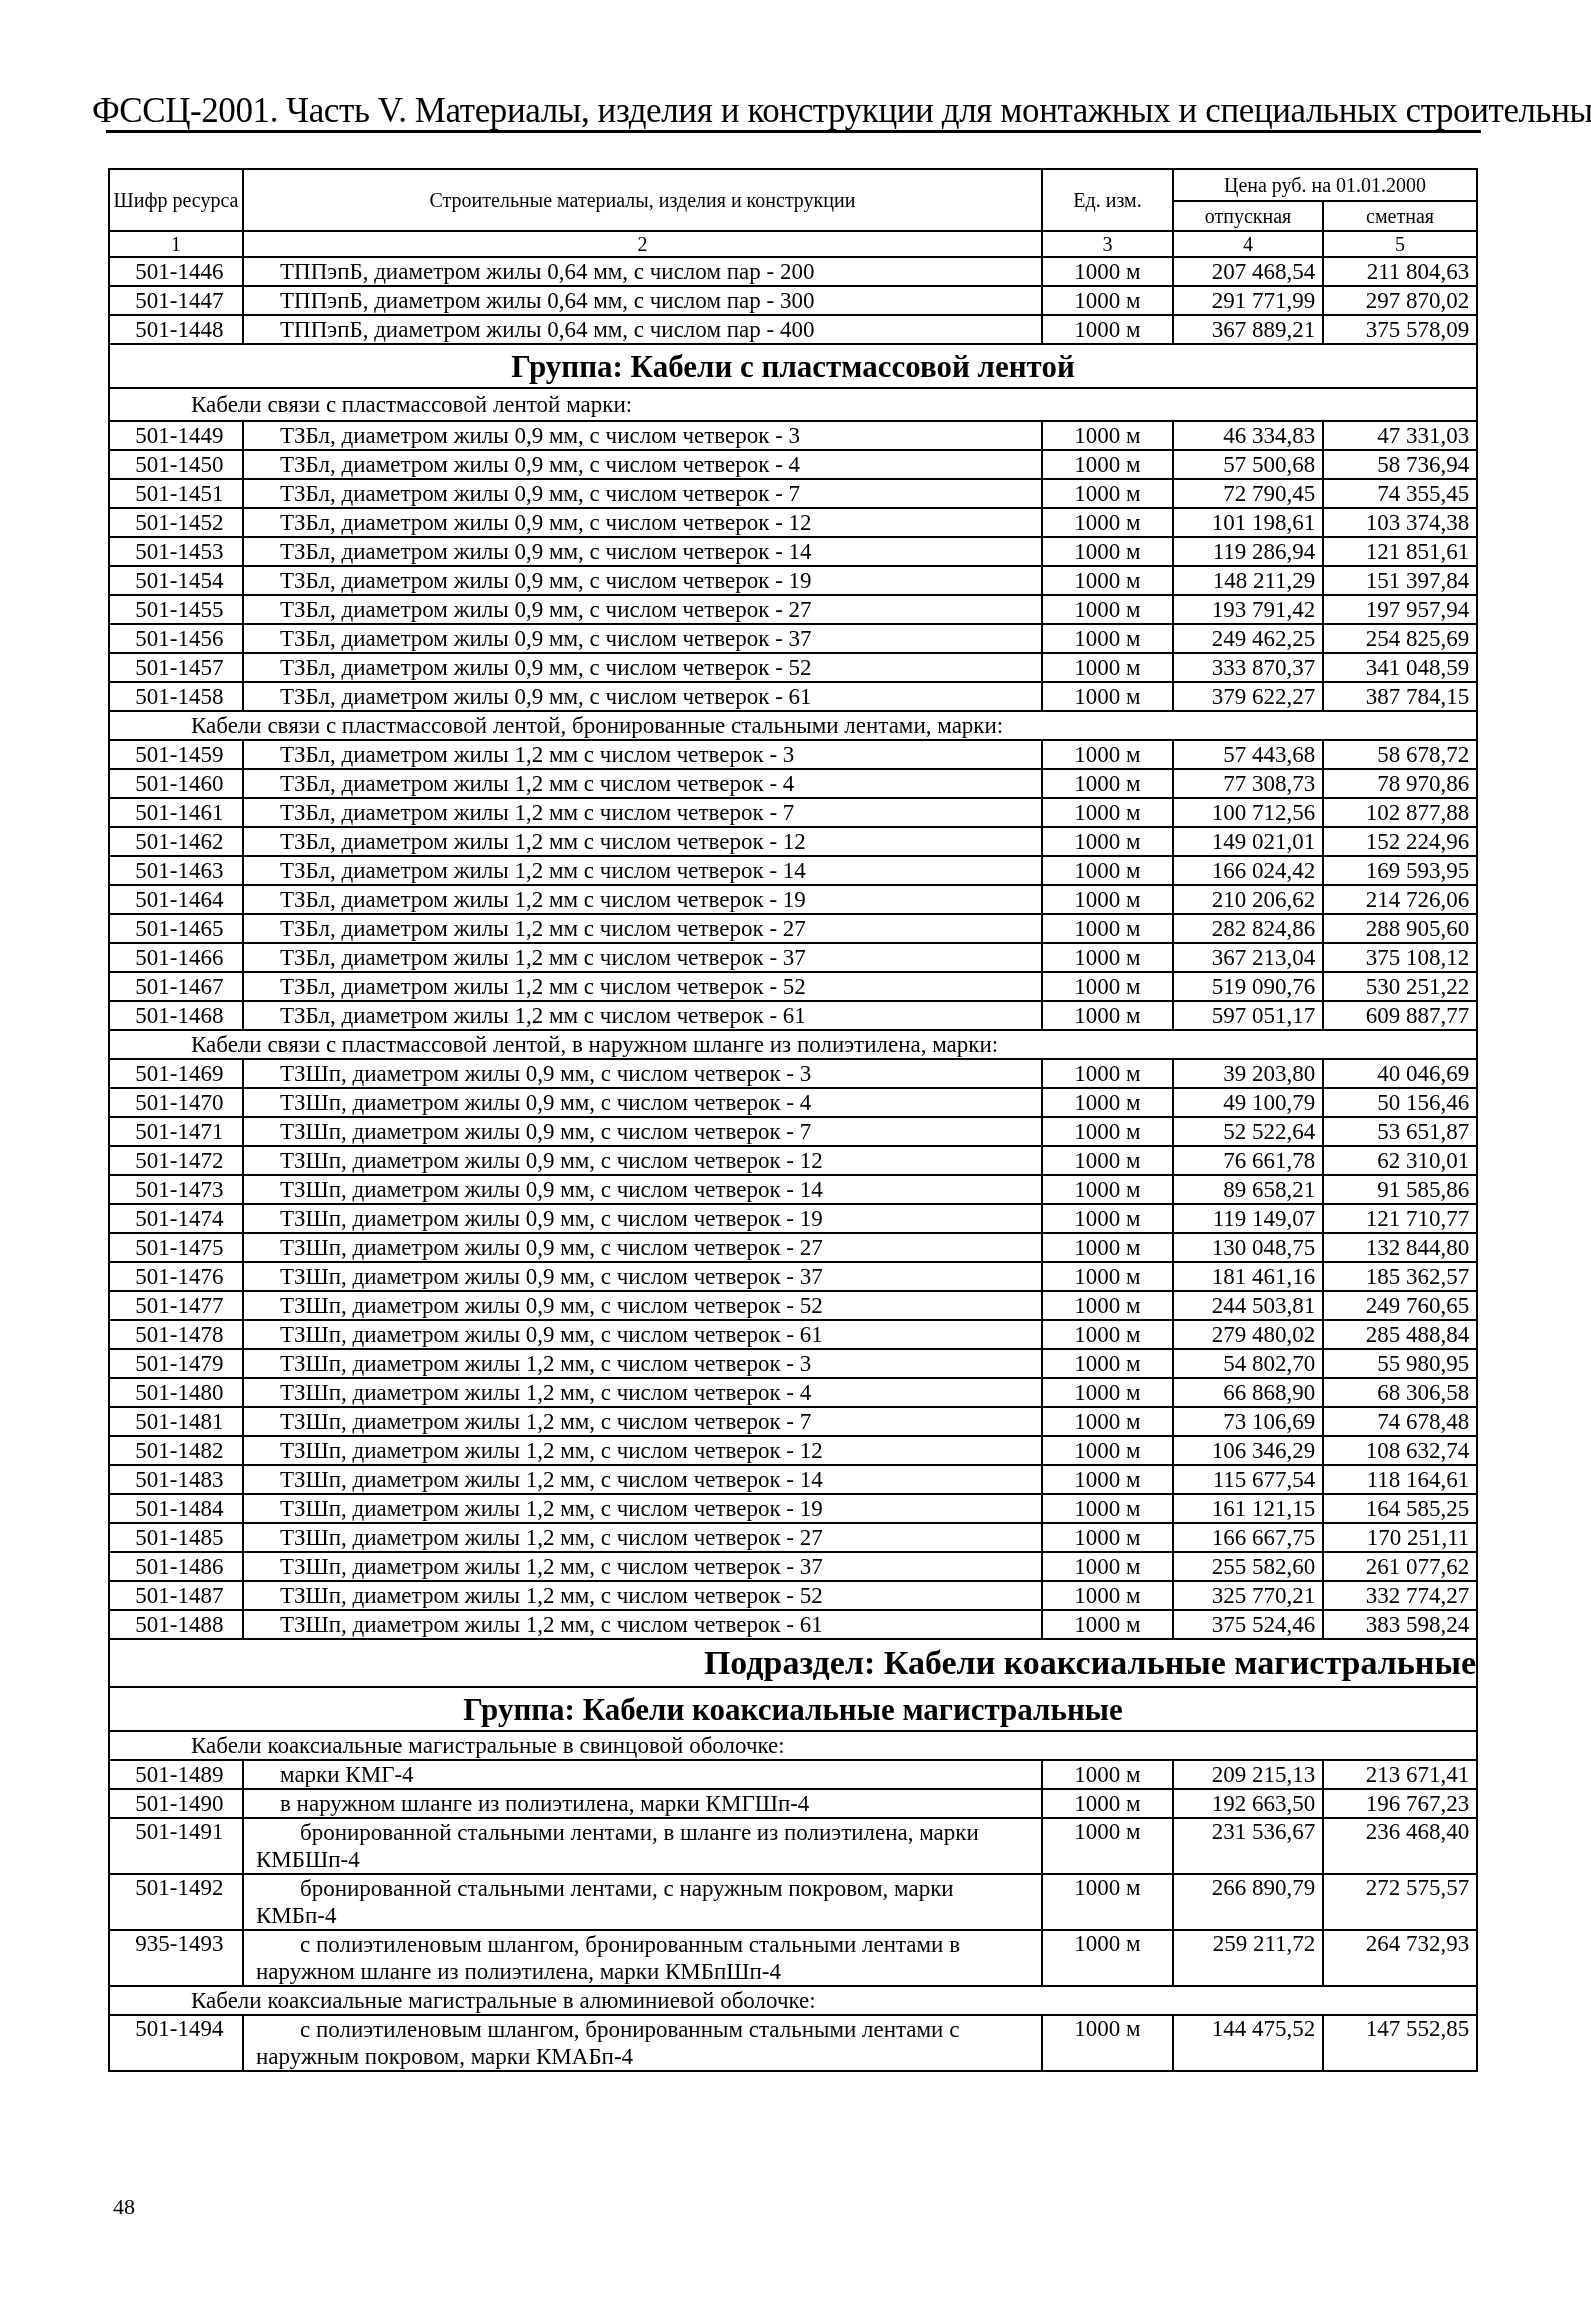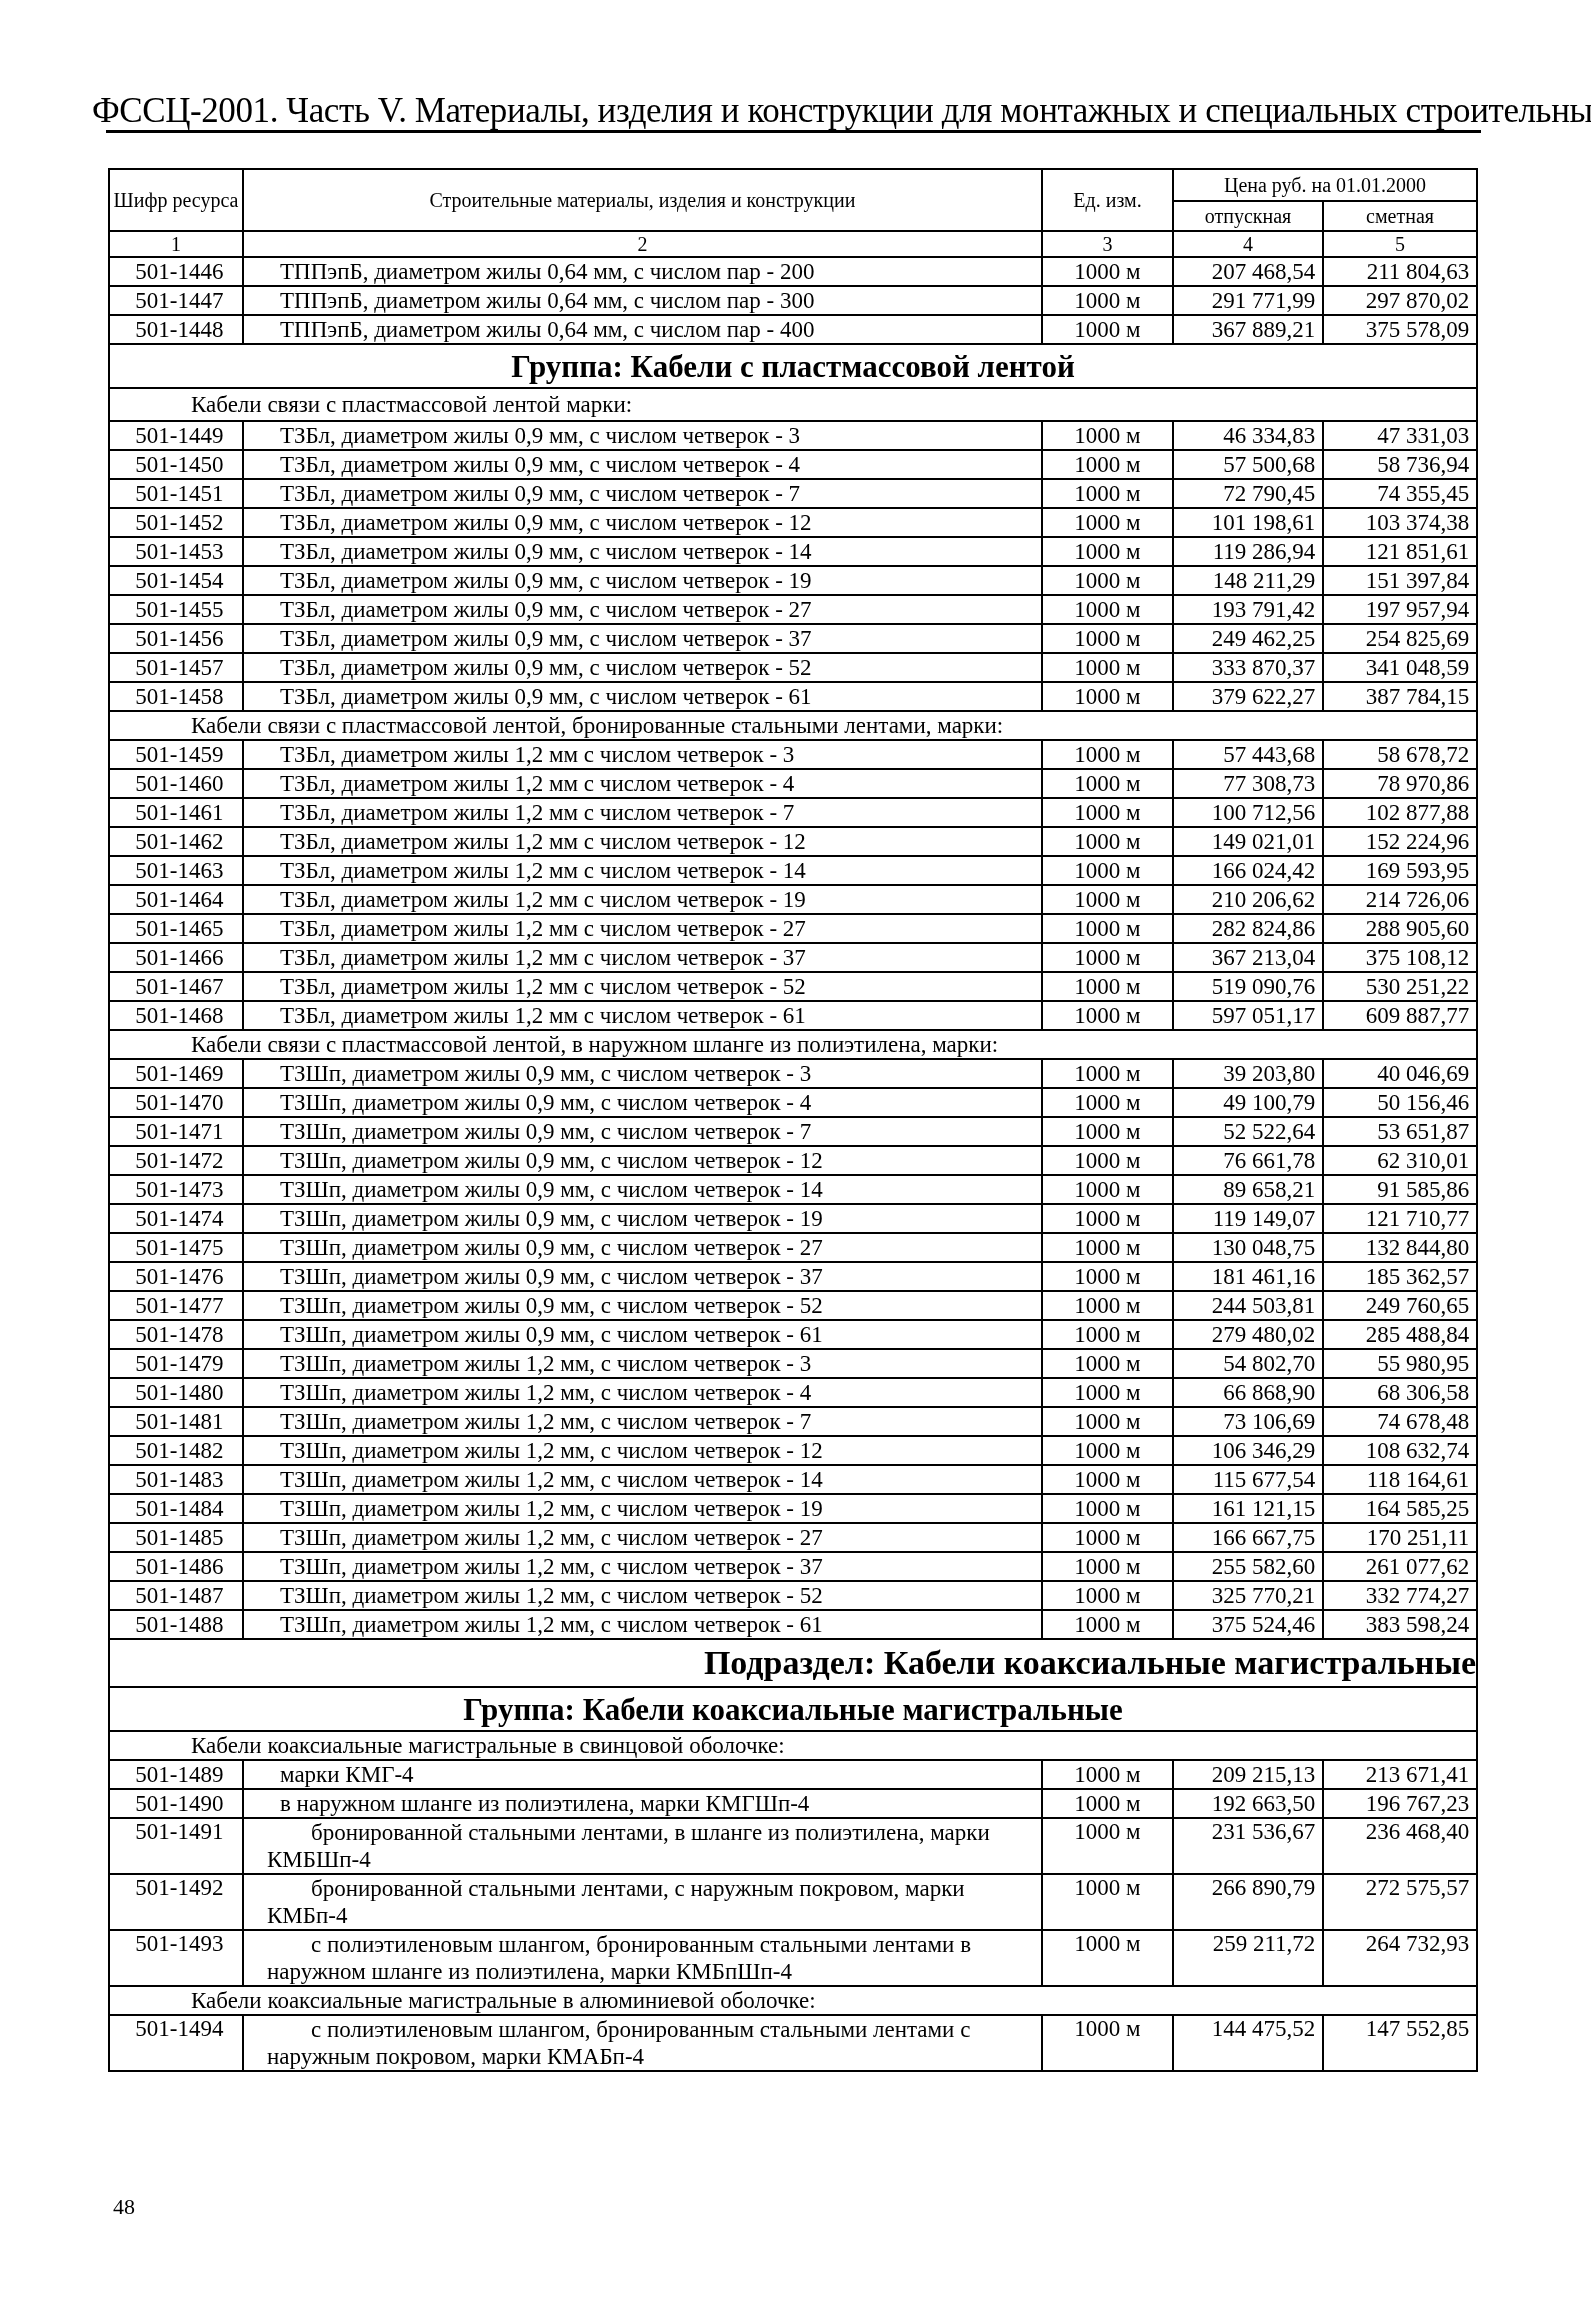--- a/index.html
+++ b/index.html
@@ -15,21 +15,21 @@
                 font-size:23px; line-height:25.6px; vertical-align:middle; }
   .price-table th { font-size:20px; line-height:23px; text-align:center; }
   .c1 { width:134px; } .c2 { width:799px; } .c3 { width:131px; } .c4 { width:150px; } .c5 { width:154px; }
   .hdr-top th { height:30px; }
   .hdr-bot th { height:28px; }
   .num-row td { height:24px; text-align:center; font-size:20px; line-height:23px; }
   tr.data td { height:27px; }
   tr.data-2 td { height:54px; vertical-align:top; }
   td.code { text-align:center; padding-left:6.7px; }
   td.desc { text-align:left; padding-left:36px; white-space:nowrap; }
-  tr.data-2 td.desc { white-space:normal; padding-left:23px; text-indent:44px; padding-right:5.4px; line-height:27px; }
+  tr.data-2 td.desc { white-space:normal; padding-left:12px; text-indent:44px; padding-right:5.4px; line-height:27px; }
   td.unit { text-align:center; }
   td.num { text-align:right; padding-right:6.7px; }
   tr.group td { height:42px; text-align:center; font-weight:bold; font-size:31px; line-height:35px; }
   tr.subsection td { height:46px; text-align:right; font-weight:bold; font-size:34px; line-height:38px; }
   tr.subgroup td { height:27px; text-align:left; padding-left:81px; white-space:nowrap; }
   tr.subgroup.tall td { height:31px; }
   .page-number { position:absolute; left:113px; top:2193px; font-size:22px; line-height:27px; }
 </style>
 </head>
 <body>
@@ -409,21 +409,21 @@
         <td class="num">236 468,40</td>
       </tr>
       <tr class="data data-2">
         <td class="code">501-1492</td>
         <td class="desc">бронированной стальными лентами, с наружным покровом, марки КМБп-4</td>
         <td class="unit">1000 м</td>
         <td class="num">266 890,79</td>
         <td class="num">272 575,57</td>
       </tr>
       <tr class="data data-2">
-        <td class="code">501-1493</td>
+        <td class="code">935-1493</td>
         <td class="desc">с полиэтиленовым шлангом, бронированным стальными лентами в наружном шланге из полиэтилена, марки КМБпШп-4</td>
         <td class="unit">1000 м</td>
         <td class="num">259 211,72</td>
         <td class="num">264 732,93</td>
       </tr>
       <tr class="subgroup">
         <td colspan="5">Кабели коаксиальные магистральные в алюминиевой оболочке:</td>
       </tr>
       <tr class="data data-2">
         <td class="code">501-1494</td>

